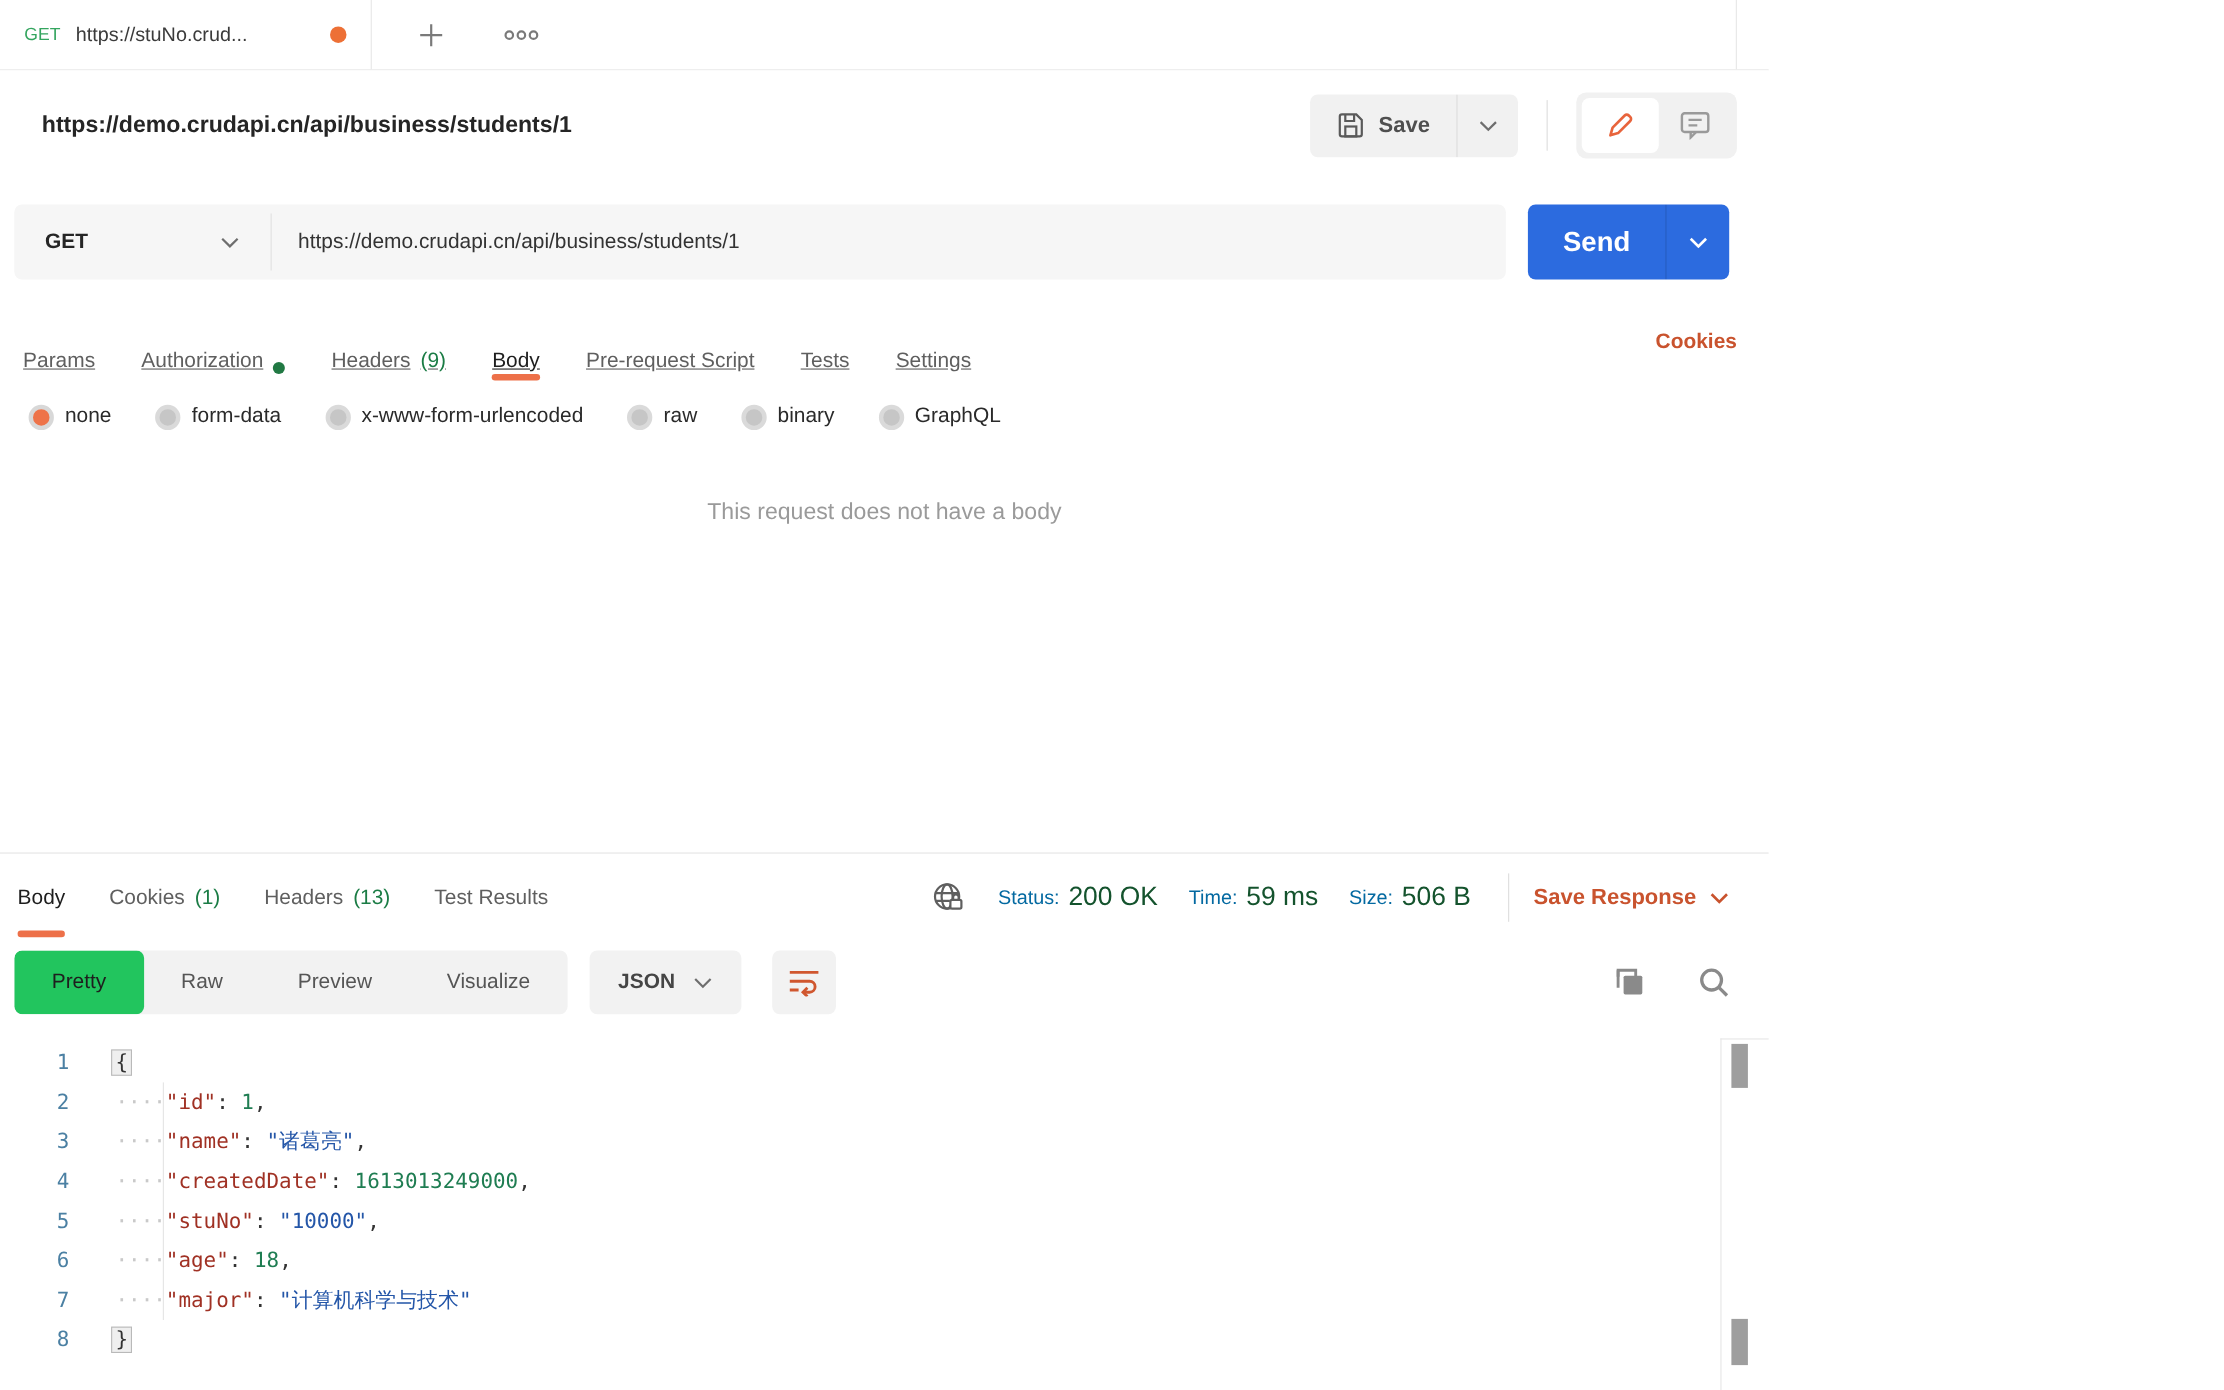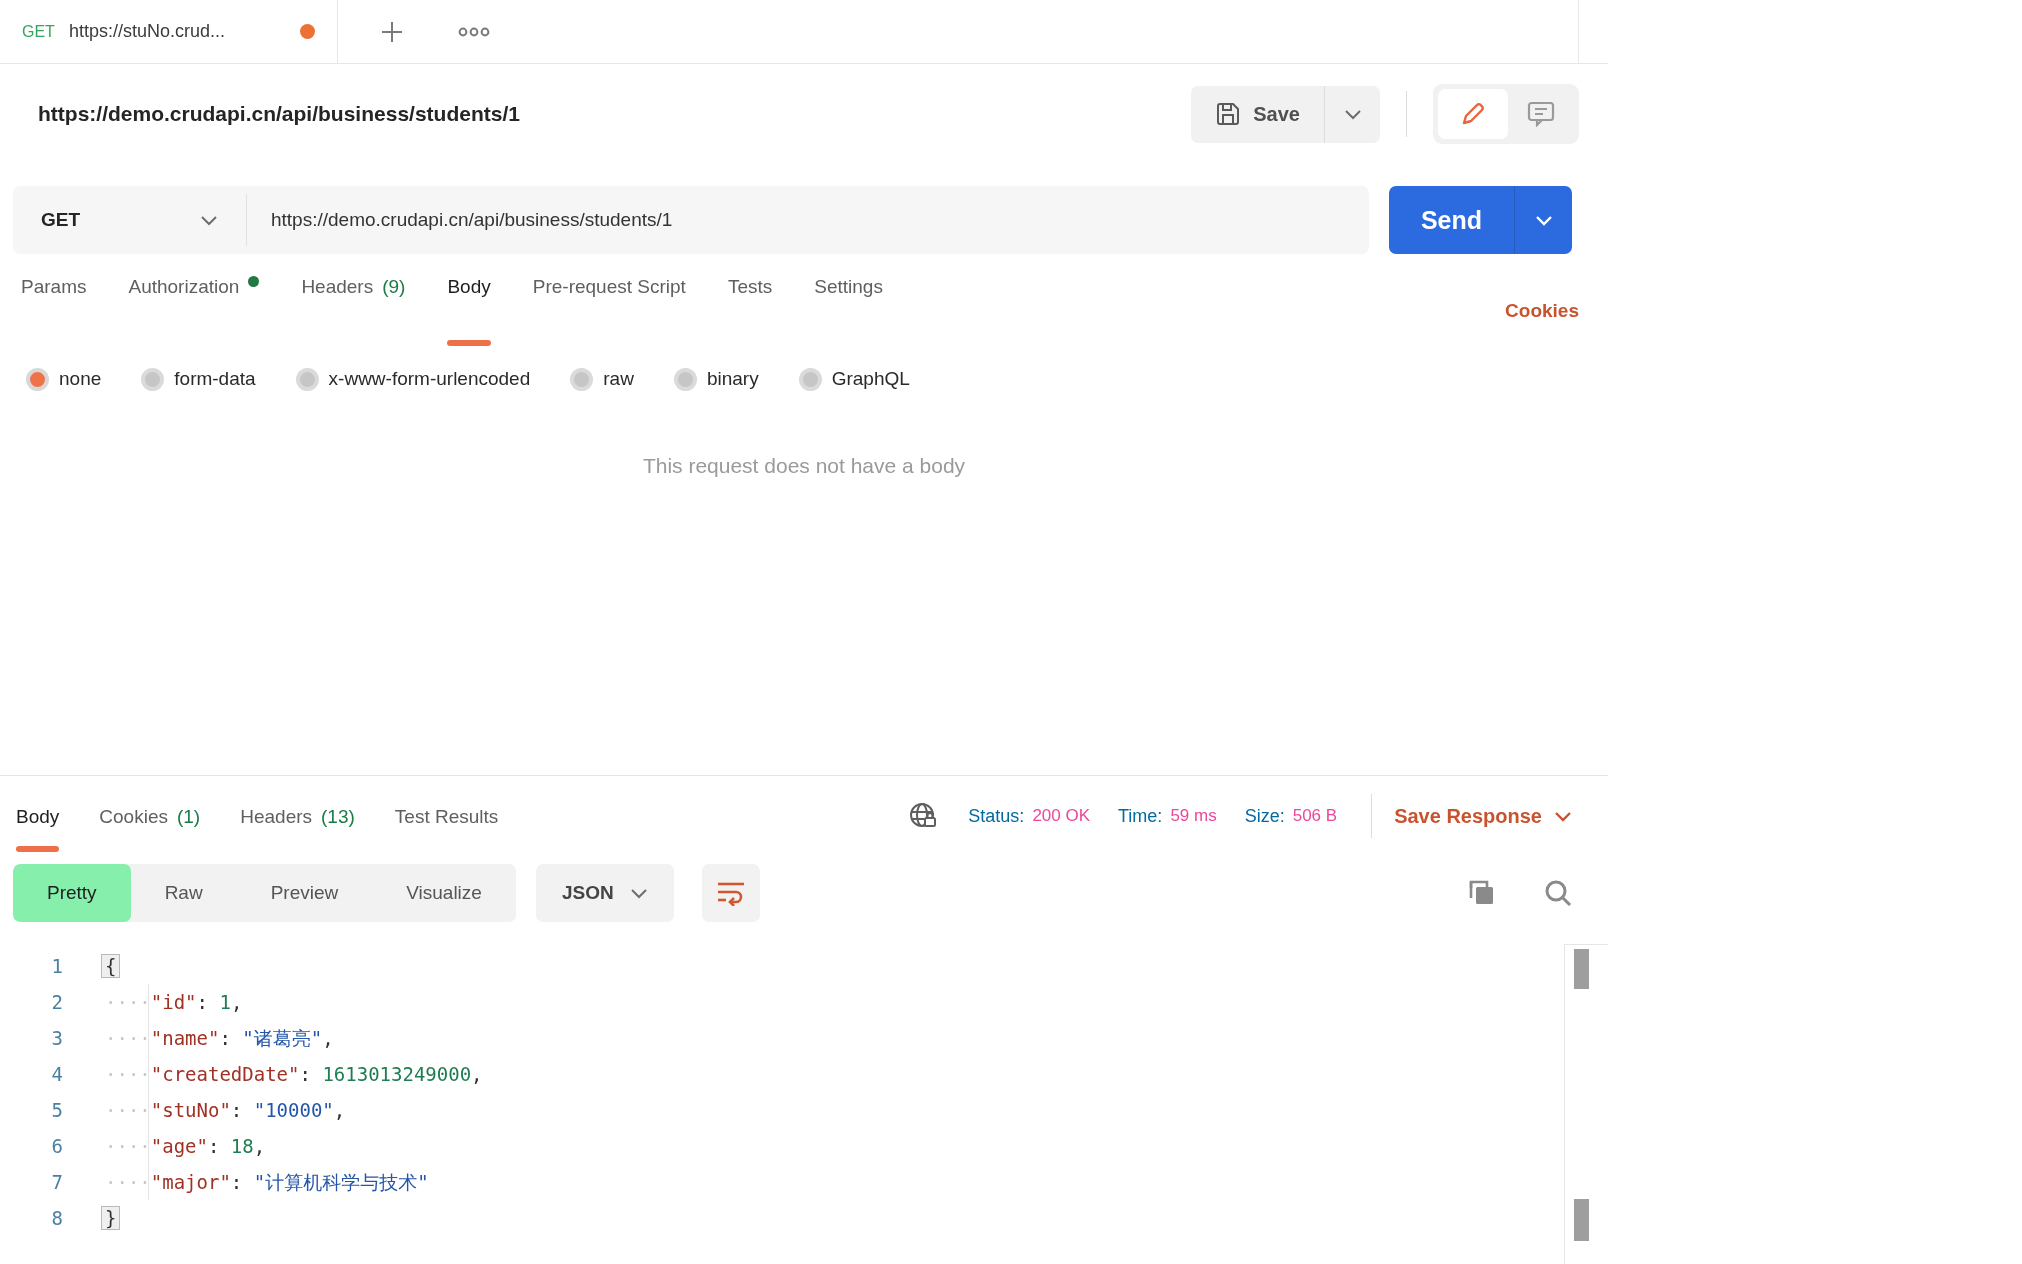--- a/index.html
+++ b/index.html
@@ -40,21 +40,21 @@
   .method-select { width:233px; display:flex; align-items:center; padding:0 28px; cursor:pointer; }
   .method-select .method-label { font-size:19px; font-weight:700; color:#252525; flex:1; }
   .url-sep { width:1px; background:#E2E2E2; margin:8px 0; }
   .url-input { flex:1; display:flex; align-items:center; padding:0 24px; font-size:19px; color:#333; cursor:text; }
   .send-split { width:183px; display:flex; background:#2C6BDF; border-radius:7px; overflow:hidden; }
   .send-main { flex:1; display:flex; align-items:center; justify-content:center; color:#fff; font-size:25px; font-weight:700; cursor:pointer; }
   .send-caret { width:58px; display:flex; align-items:center; justify-content:center; border-left:1px solid rgba(0,0,0,0.14); cursor:pointer; }
 
   
   .req-tabs-row { position:absolute; top:276px; left:0; right:0; height:70px; display:flex; align-items:stretch; padding:0 21px; }
-  .rtab { position:relative; display:flex; align-items:flex-start; gap:9px; margin-right:42px; font-size:19px; color:#5F5F5F; cursor:pointer; padding-bottom:6px; }
+  .rtab { position:relative; display:flex; align-items:flex-end; gap:9px; margin-right:42px; font-size:19px; color:#5F5F5F; cursor:pointer; padding-bottom:6px;text-decoration:underline; }
   .rtab.active { color:#1E1E1E; }
   .rtab.active::after { content:""; position:absolute; left:0; right:0; bottom:0; height:6px; border-radius:3px; background:#ED7049; }
   .rtab .count { color:#1B7C45; }
   .auth-dot { width:11px; height:11px; border-radius:50%; background:#217943; }
   .cookies-link { margin-left:auto; align-self:center; font-size:19px; font-weight:700; color:#C9532E; cursor:pointer; padding-right:8px; }
 
   
   .radios-row { position:absolute; top:352px; left:0; right:0; height:54px; display:flex; align-items:center; gap:40px; padding-left:26px; }
   .radio-opt { display:flex; align-items:center; gap:10px; cursor:pointer; }
   .radio-circle { width:23px; height:23px; border-radius:50%; background:#C6C6C6; border:4px solid #DADADA; }
@@ -67,29 +67,29 @@
   
   .response { position:absolute; top:775px; left:0; right:0; bottom:0; border-top:1px solid #E4E4E4; background:#fff; }
   .resp-tabs-row { position:absolute; top:0; left:0; right:0; height:80px; display:flex; align-items:center; padding:0 16px; }
   .resp-tab { position:relative; display:flex; align-items:center; gap:9px; margin-right:40px; font-size:19px; color:#5F5F5F; cursor:pointer; padding:26px 0 24px; }
   .resp-tab.active { color:#1E1E1E; }
   .resp-tab.active::after { content:""; position:absolute; left:0; right:0; bottom:0; height:6px; border-radius:3px; background:#ED7049; }
   .resp-tab .count { color:#1B7C45; }
   .resp-meta { margin-left:auto; display:flex; align-items:center; gap:12px; padding-right:20px; }
   .meta-pair { display:flex; align-items:center; gap:8px; margin-left:16px; }
   .meta-label { font-size:18px; color:#0369a1; }
-  .meta-value { font-size:17px; color:#ec4899; }
+  .meta-value { font-size:24px; color:#14532d; }
   .meta-divider { width:1px; height:44px; background:#DDD; margin:0 10px 0 22px; }
   .save-response { display:flex; align-items:center; gap:12px; cursor:pointer; }
   .save-response .sr-label { font-size:20px; font-weight:700; color:#C9532E; }
 
   .resp-toolbar { position:absolute; top:88px; left:13px; right:28px; height:58px; display:flex; align-items:center; }
   .segmented { display:flex; background:#F2F2F2; border-radius:7px; height:58px; overflow:hidden; }
   .segment { display:flex; align-items:center; padding:0 34px; font-size:19px; color:#555; cursor:pointer; }
-  .segment.active { background:#86efac; color:#1E1E1E; border-radius:7px; }
+  .segment.active { background:#22c55e; color:#1E1E1E; border-radius:7px; }
   .json-dropdown { margin-left:20px; height:58px; display:flex; align-items:center; gap:16px; background:#F2F2F2; border-radius:7px; padding:0 26px; cursor:pointer; }
   .json-dropdown .lang-label { font-size:19px; font-weight:700; color:#454545; }
   .wrap-btn { margin-left:28px; width:58px; height:58px; background:#F2F2F2; border-radius:7px; display:flex; align-items:center; justify-content:center; cursor:pointer; }
   .toolbar-right { margin-left:auto; display:flex; align-items:center; gap:32px; }
 
   
   .code-area { position:absolute; top:158px; left:0; right:0; bottom:0; font-family:"DejaVu Sans Mono", monospace; font-size:19px; padding-top:14px; }
   .code-line { display:flex; line-height:36px; }
   .ln { width:63px; text-align:right; color:#4B80A3; flex:none; user-select:none; }
   .code-text { margin-left:42px; white-space:pre; color:#333; }

